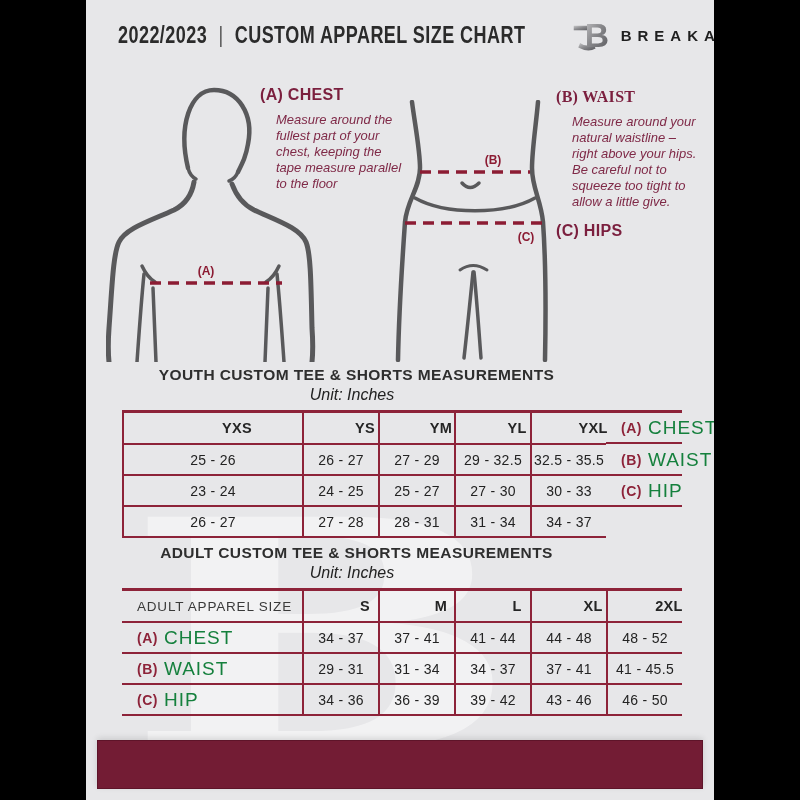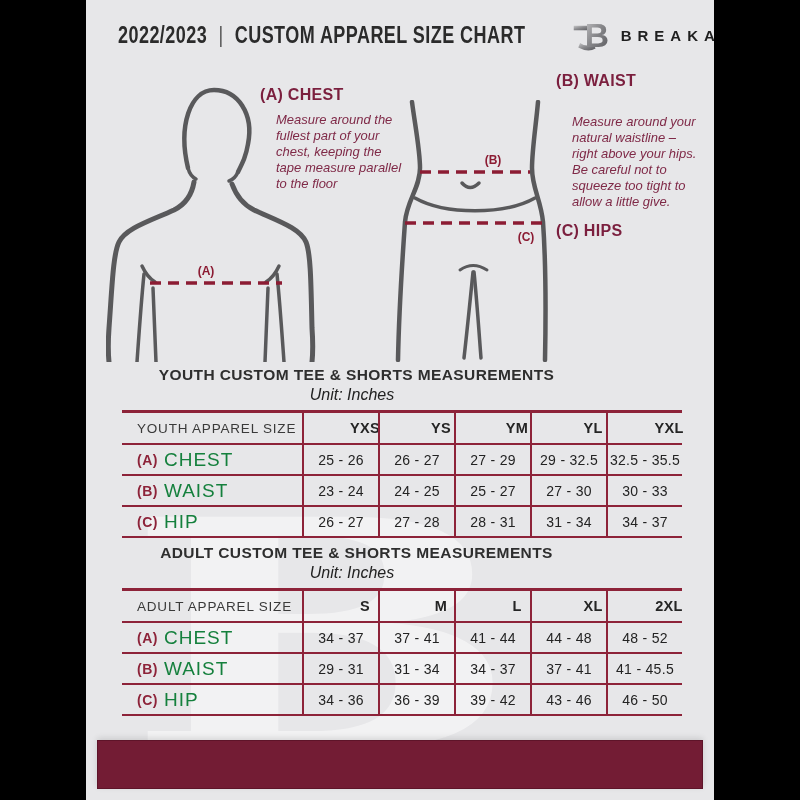--- a/index.html
+++ b/index.html
@@ -136,35 +136,34 @@
       <text x="136" y="141" text-anchor="middle" font-size="12" font-weight="bold" fill="#8c1c33" font-family="Liberation Sans, sans-serif">(C)</text>
     </svg>
 
     <div class="guide-head" style="left:174px;top:86px;">(A) CHEST</div>
     <div class="guide-body" style="left:174px;top:112px;width:165px;">Measure around the
 fullest part of your
 chest, keeping the
 tape measure parallel
 to the floor</div>
 
-    <div class="guide-head" style="left:470px;top:72px;">(B) WAIST</div>
+    <div class="guide-head" style="left:470px;top:88px;font-family:Liberation Serif, serif;">(B) WAIST</div>
     <div class="guide-body" style="left:470px;top:114px;width:155px;">Measure around your
 natural waistline –
 right above your hips.
 Be careful not to
 squeeze too tight to
 allow a little give.</div>
 
     <div class="guide-head" style="left:470px;top:222px;">(C) HIPS</div>
 
     <div class="sec-title" style="top:366px;">YOUTH CUSTOM TEE &amp; SHORTS MEASUREMENTS</div>
     <div class="sec-unit" style="top:386px;">Unit: Inches</div>
 
     <div class="size-table" style="top:410px;">
-      <div class="c head first">YOUTH APPAREL SIZE</div>
       <div class="c head size vline">YXS</div>
       <div class="c head size vline">YS</div>
       <div class="c head size vline">YM</div>
       <div class="c head size vline">YL</div>
       <div class="c head size vline">YXL</div>
 
       <div class="c first">
         <span class="rowlabel-prefix">(A)</span>
         <span class="rowlabel-text">CHEST</span>
       </div>

